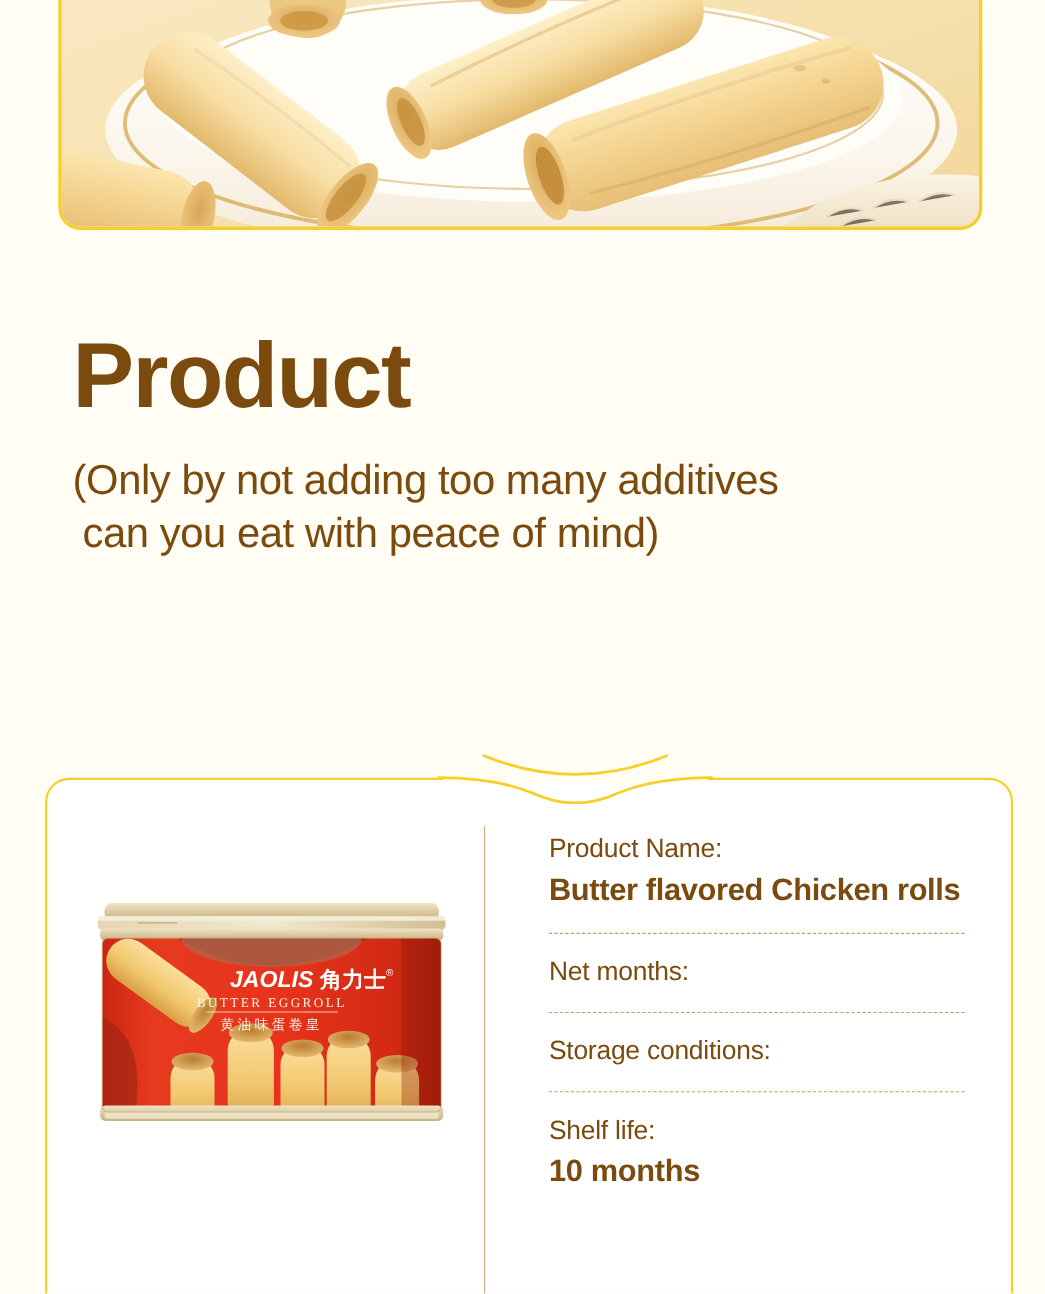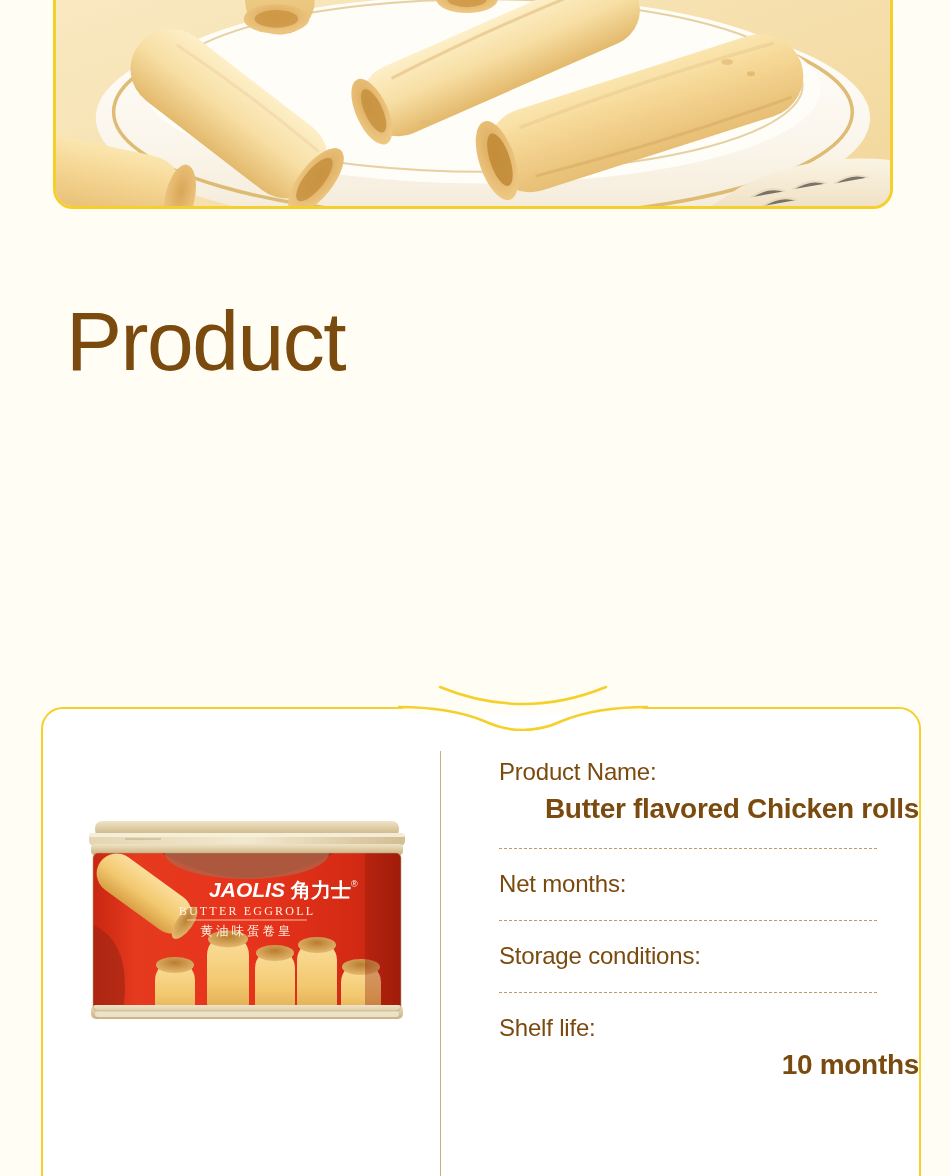--- a/index.html
+++ b/index.html
@@ -34,21 +34,21 @@
   
   .heading-block {
     position: absolute;
     left: 66px;
     top: 300px;
     width: 760px;
   }
   .page-title {
     color: #7A4A0E;
     font-size: 84px;
-    font-weight: normal;
+    font-weight: bold;
     line-height: 0.98;
     letter-spacing: -1.5px;
   }
   .page-title .line { display: block; }
   .page-subtitle {
     color: #7A4A0E;
     font-size: 38px;
     font-weight: normal;
     line-height: 1.26;
     margin-top: 32px;
@@ -129,21 +129,20 @@
     font-weight: normal;
     line-height: 1.42;
     letter-spacing: -0.2px;
   }
   .spec-value {
     color: #7A4A0E;
     font-size: 28px;
     font-weight: bold;
     line-height: 1.42;
     letter-spacing: -0.3px;
-    text-align: right;
   }
   .spec-sep {
     height: 0;
     border-top: 1px dashed #C59A6A;
     margin: 19px 42px 18px 0;
   }
 </style>
 </head>
 <body>
 
@@ -241,20 +240,24 @@
     <ellipse cx="676" cy="148" rx="6" ry="3" fill="#E5BE79" opacity="0.8"></ellipse>
     <ellipse cx="700" cy="160" rx="4" ry="2.5" fill="#DCB268" opacity="0.7"></ellipse>
     <ellipse cx="372" cy="210" rx="5" ry="2.5" fill="#E0B877" opacity="0.6"></ellipse>
   </svg>
 </div>
 
 <div class="heading-block">
   <h1 class="page-title">
     <span class="line">Product</span>
   </h1>
+  <div class="page-subtitle">
+    <span class="line">(Only by not adding too many additives</span>
+    <span class="line indent">can you eat with peace of mind)</span>
+  </div>
 </div>
 
 <div class="info-card">
 
   <div class="notch-mask"></div>
   <div class="notch">
     <svg width="250" height="58" viewBox="0 0 250 58">
       <path d="M42 14 Q125 48 208 14" fill="none" stroke="#F5D02A" stroke-width="2.5" stroke-linecap="round"></path>
       <path d="M0 34 Q52 34 86 48 Q125 66 164 48 Q198 34 250 34" fill="none" stroke="#F5D02A" stroke-width="2.5" stroke-linecap="round"></path>
     </svg>

